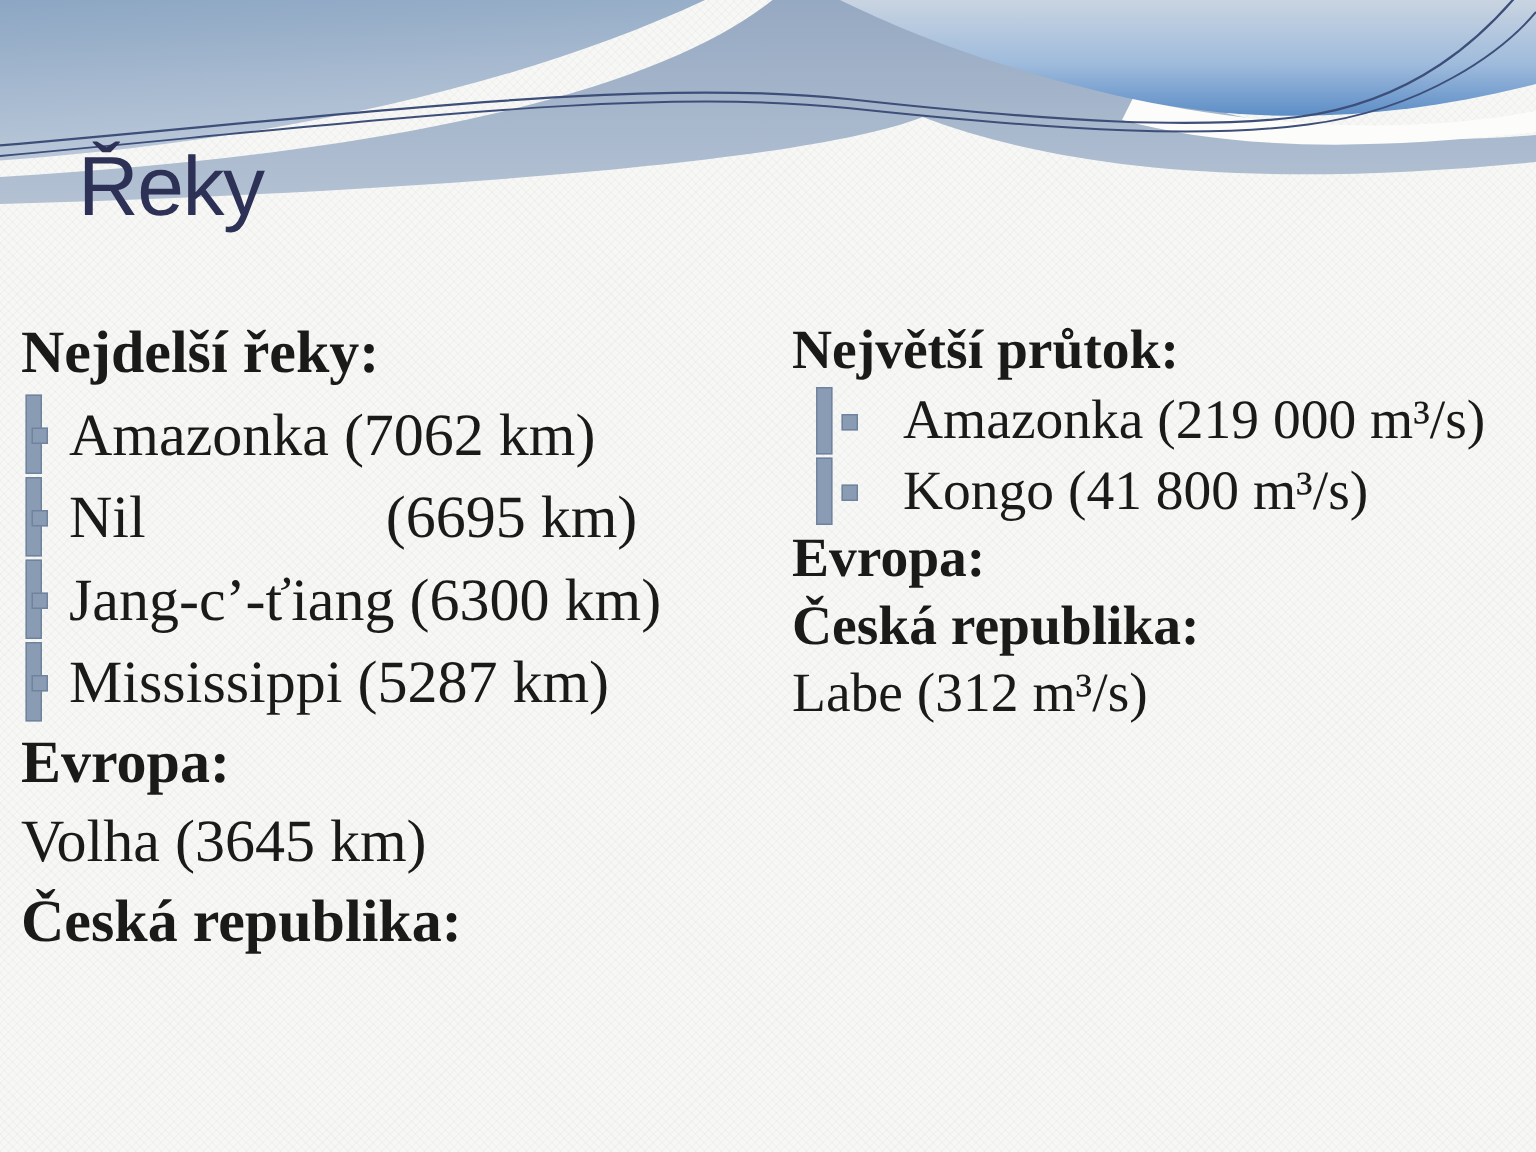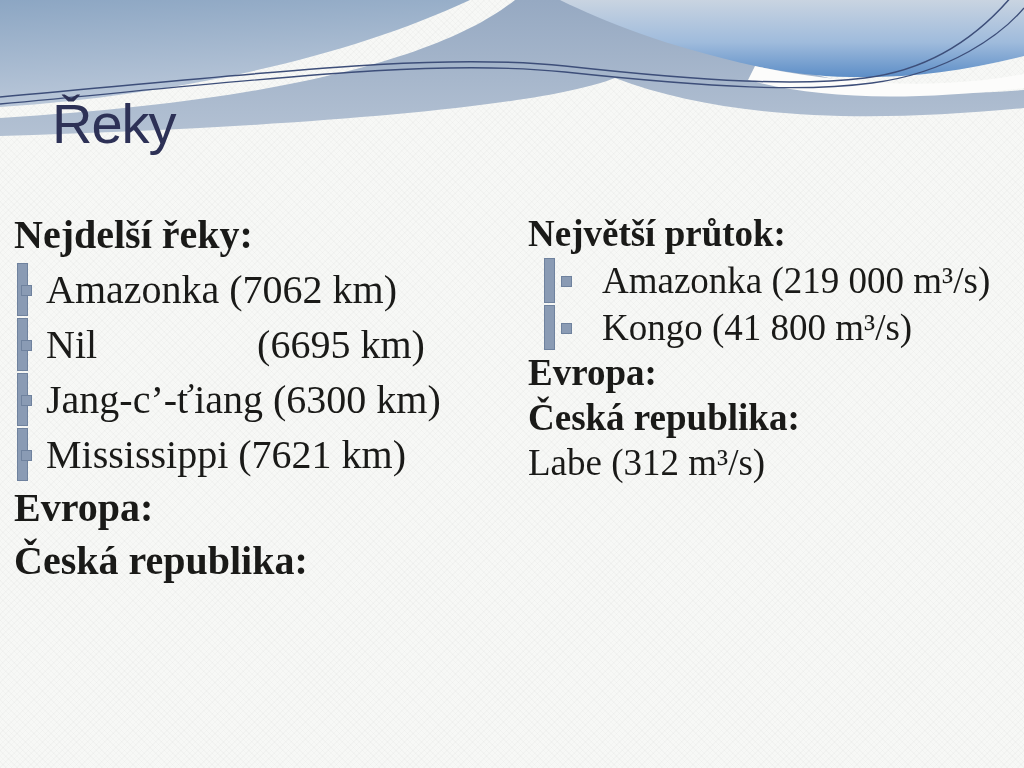--- a/index.html
+++ b/index.html
@@ -137,24 +137,27 @@
       <div class="row bullet">
         <span class="bullet"></span>
         <span class="txt">Nil                (6695 km)</span>
       </div>
       <div class="row bullet">
         <span class="bullet"></span>
         <span class="txt">Jang-c’-ťiang (6300 km)</span>
       </div>
       <div class="row bullet">
         <span class="bullet"></span>
-        <span class="txt">Mississippi (7621 km)</span>
+        <span class="txt">Mississippi (5287 km)</span>
       </div>
       <div class="row heading">
         <span class="txt">Evropa:</span>
+      </div>
+      <div class="row plain">
+        <span class="txt">Volha (3645 km)</span>
       </div>
       <div class="row heading">
         <span class="txt">Česká republika:</span>
       </div>
     </div>
   <div class="col col-right">
       <div class="row heading">
         <span class="txt">Největší průtok:</span>
       </div>
       <div class="row bullet">

